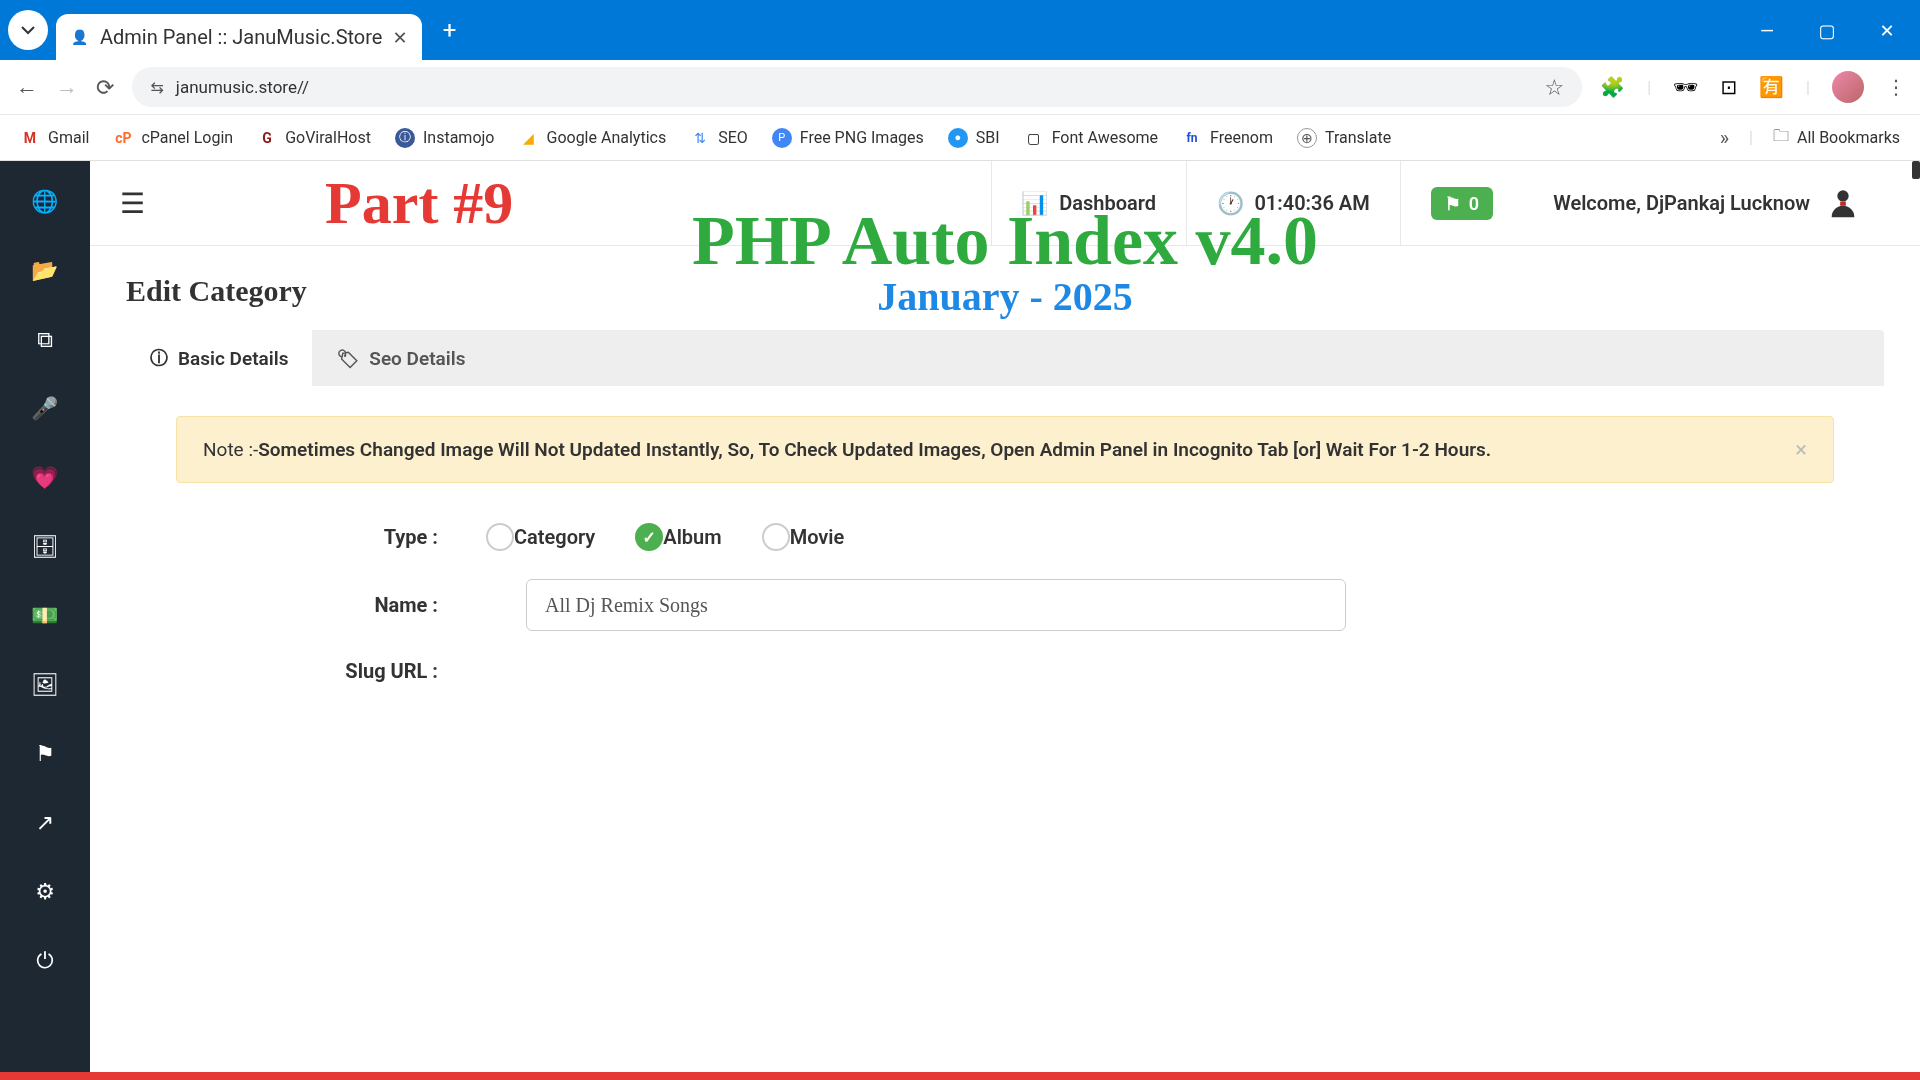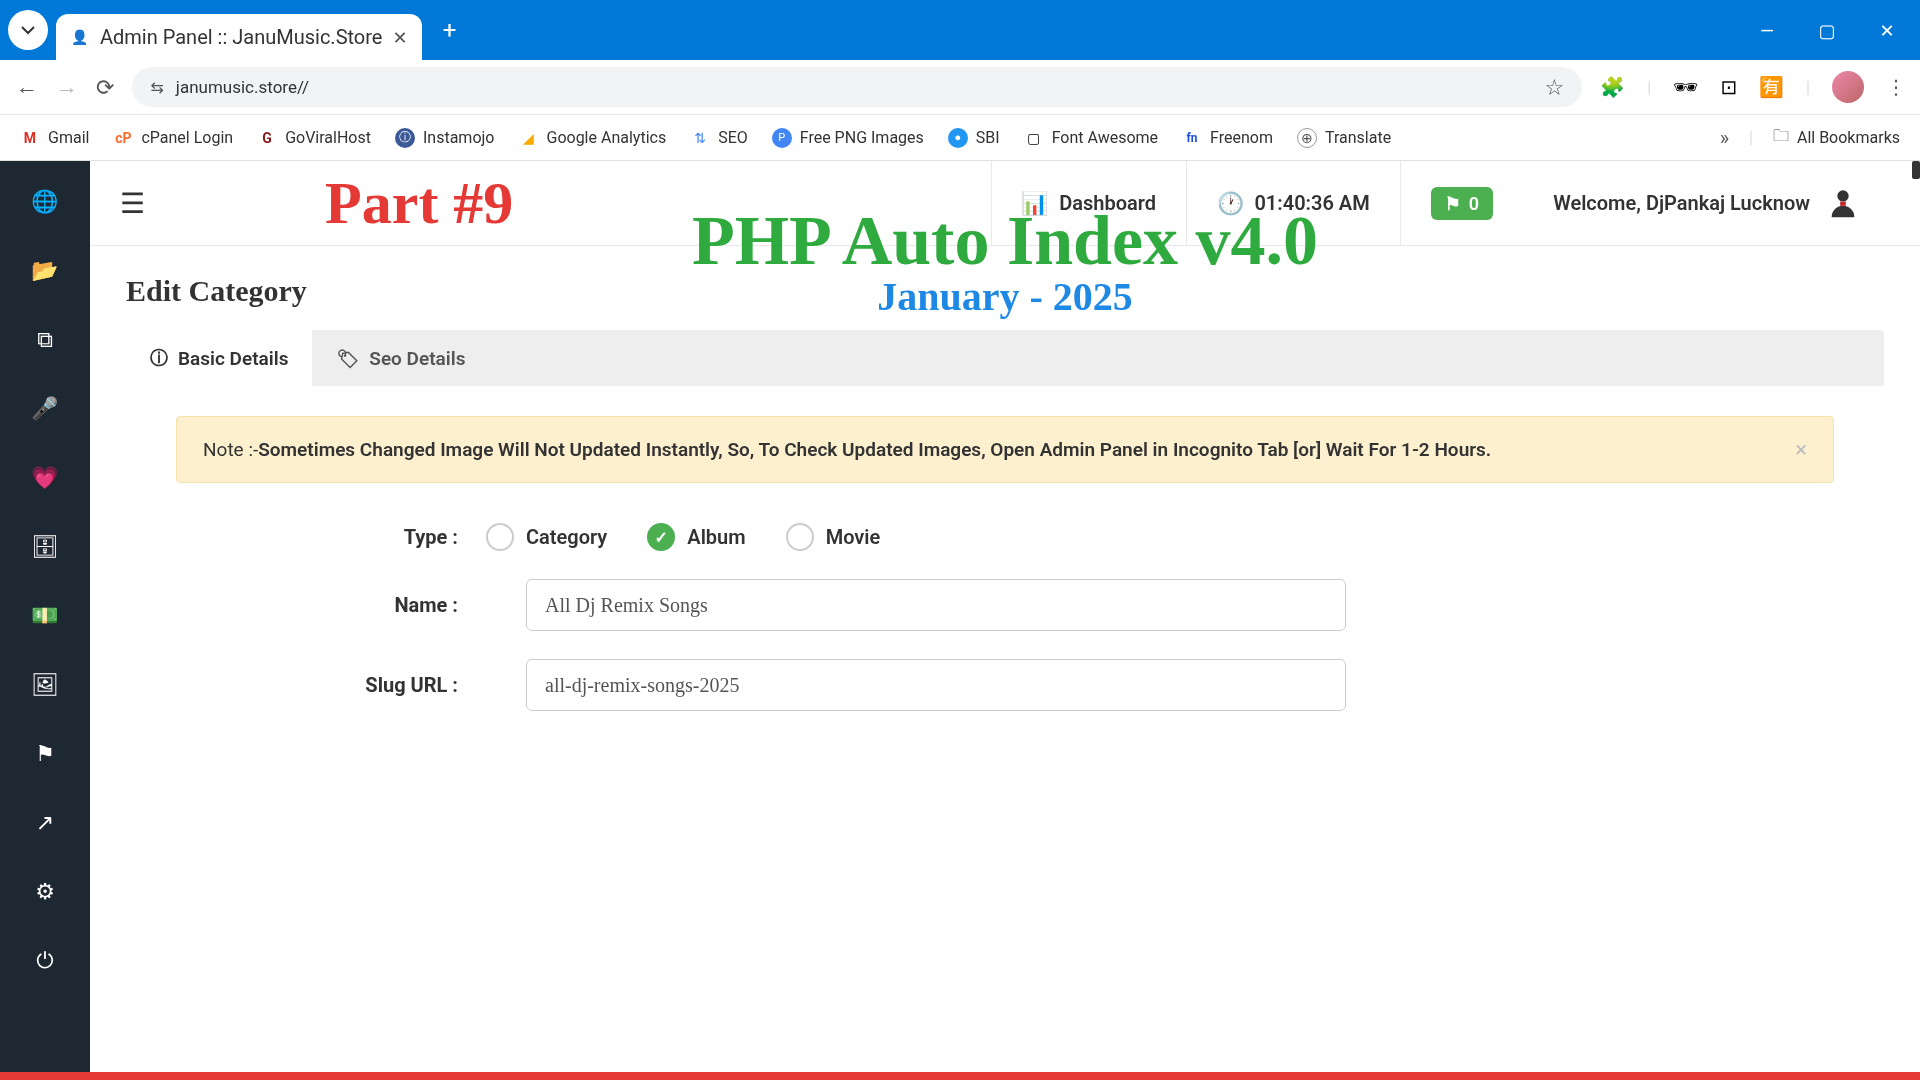--- a/index.html
+++ b/index.html
@@ -77,24 +77,24 @@
 .tab-icon { font-size: 18px; }
 
 .form-section { padding: 30px 50px; }
 .alert-box { background: #fdf0cf; border: 1px solid #f5e3a8; padding: 20px 26px; border-radius: 4px; display: flex; align-items: center; margin-bottom: 40px; font-size: 19px; }
 .alert-note { font-weight: 400; color: #333; margin-right: 0; }
 .alert-text { color: #333; font-weight: 600; }
 .alert-close { margin-left: auto; color: #bbb; font-size: 22px; }
 
 .form-row { display: flex; align-items: center; margin-bottom: 28px; }
 .form-row.align-top { align-items: flex-start; }
-.form-label { width: 310px; text-align: right; padding-right: 28px; font-size: 20px; font-weight: 700; color: #333; }
+.form-label { width: 310px; text-align: right; padding-right: 48px; font-size: 20px; font-weight: 700; color: #333; }
 .form-control-wrap { flex: 0 0 820px; }
 .radio-group { display: flex; gap: 40px; align-items: center; }
-.radio-item { display: flex; align-items: center; gap: 12px; font-size: 20px; font-weight: 600; color: #333; }
+.radio-item { display: flex; align-items: center; font-size: 20px; font-weight: 600; color: #333; }
 .radio-circle { width: 28px; height: 28px; border: 2px solid #ccc; border-radius: 50%; display: flex; align-items: center; justify-content: center; }
 .radio-circle.checked { background: #4caf50; border-color: #4caf50; color: #fff; font-size: 16px; }
 .text-input { width: 100%; height: 52px; border: 1px solid #ccc; border-radius: 6px; padding: 0 18px; font-size: 20px; color: #555; font-family: Georgia, serif; margin-left: 40px; }
 .thumbnail-box { width: 290px; height: 290px; border: 1px solid #ddd; padding: 6px; display: flex; align-items: center; justify-content: center; background: #fff; }
 .thumbnail-img { width: 100%; height: 100%; background: #1a1a1a; border-radius: 4px; position: relative; overflow: hidden; }
 
 
 .folder-back { position: absolute; top: 40px; left: 45px; width: 180px; height: 50px; background: #fbc02d; border-radius: 10px 10px 0 0; }
 .folder-tab { position: absolute; top: 25px; left: 45px; width: 80px; height: 30px; background: #fbc02d; border-radius: 8px 8px 0 0; }
 .folder-front { position: absolute; top: 75px; left: 35px; width: 200px; height: 180px; background: #e53935; border-radius: 14px; }
@@ -304,23 +304,20 @@
 
         <div class="form-row">
           <div class="form-label">Name :</div>
           <div class="form-control-wrap">
             <input class="text-input" type="text" value="All Dj Remix Songs" style="">
           </div>
         </div>
 
         <div class="form-row">
           <div class="form-label">Slug URL :</div>
-          <div class="form-control-wrap">
-            <input class="text-input" type="text" value="all-dj-remix-songs-2025" style="">
-          </div>
         </div>
 
 
       </div>
     </div>
   </div>
   <div class="red-bottom"></div>
 </div>
 
 </body></html>

